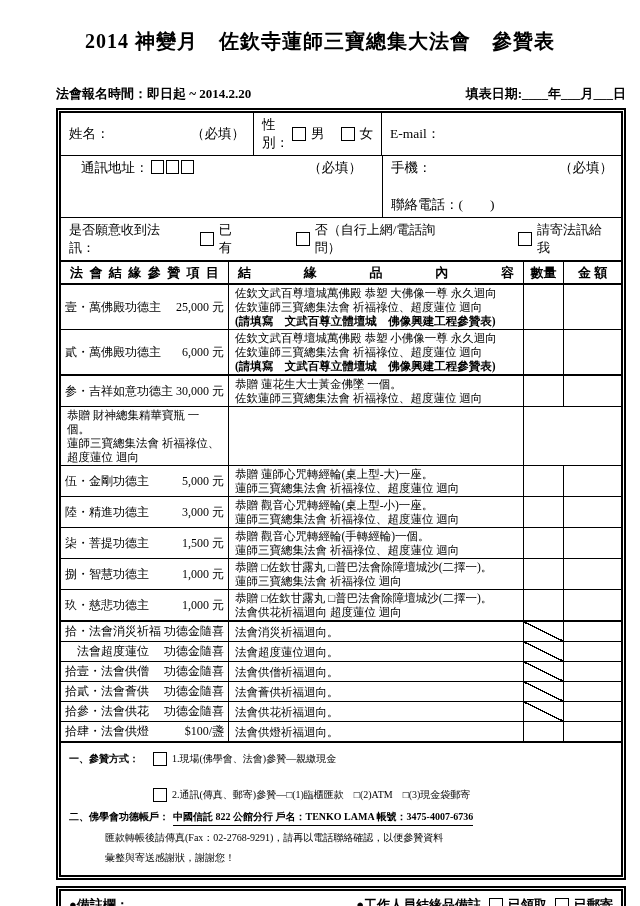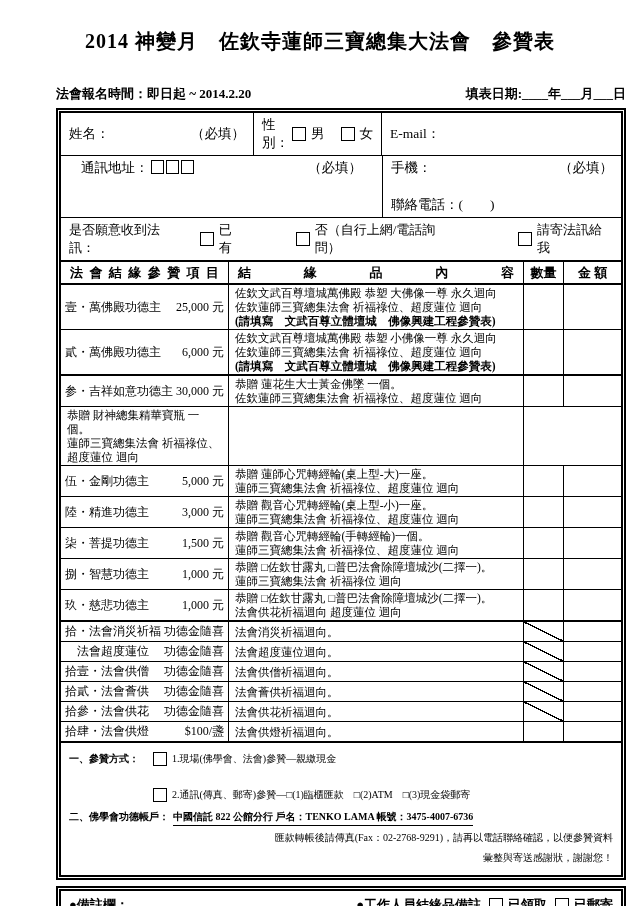--- a/index.html
+++ b/index.html
@@ -46,21 +46,21 @@
      background:linear-gradient(to top right,transparent calc(50% - 0.7px),#000 calc(50% - 0.7px),#000 calc(50% + 0.7px),transparent calc(50% + 0.7px));}
   .c4{border-right:none;}
   
   .payment{padding:7px 8px 9px;font-size:10px;line-height:17px;}
   .pay-row1{display:flex;}
   .pay-label{font-weight:bold;white-space:nowrap;}
   .pay-opts{display:flex;flex-direction:column;gap:19px;margin-left:14px;}
   .pay-opt{display:flex;align-items:center;gap:5px;}
   .pay-row2{display:flex;margin-top:5px;align-items:flex-start;}
   .account{font-weight:bold;border-bottom:1px solid #000;margin-left:4px;}
-  .pay-note{margin-left:92px;margin-top:3px;text-align:right;}
+  .pay-note{margin-left:36px;margin-top:3px;}
   
   .notes-box{border:5px double #000;margin-top:6px;background:#fff;}
   .notes-row{min-height:60px;padding:5px 8px;display:flex;justify-content:space-between;
              align-items:flex-start;border-bottom:1px solid #000;font-size:13px;font-weight:bold;}
   .staff-group{display:flex;align-items:center;gap:8px;font-weight:bold;}
   .sign-row{display:flex;justify-content:space-between;padding:8px 10px 9px;font-size:13px;font-weight:bold;align-items:flex-end;}
 </style>
 </head>
 <body>
 

